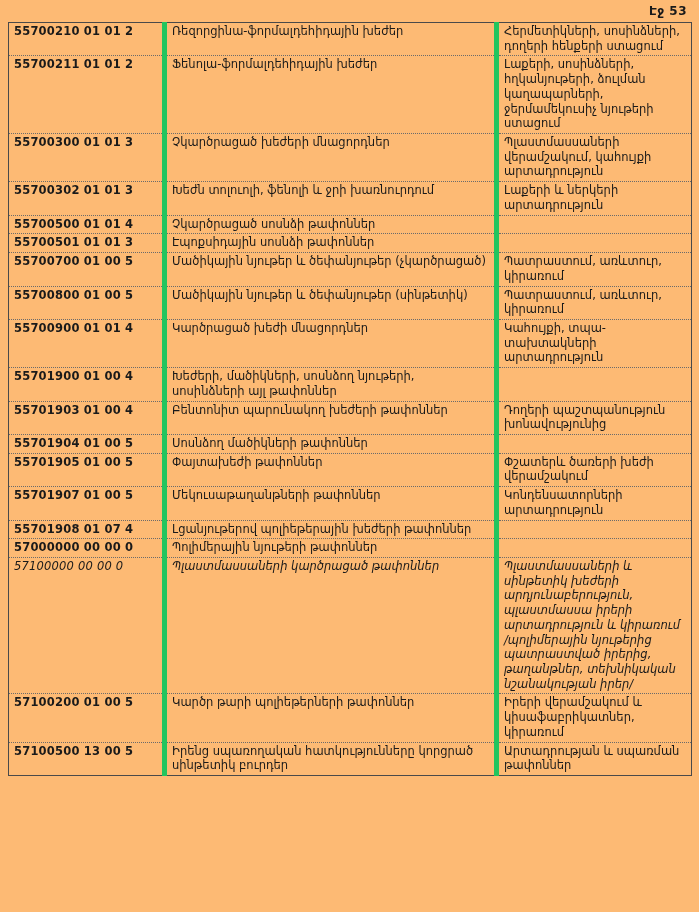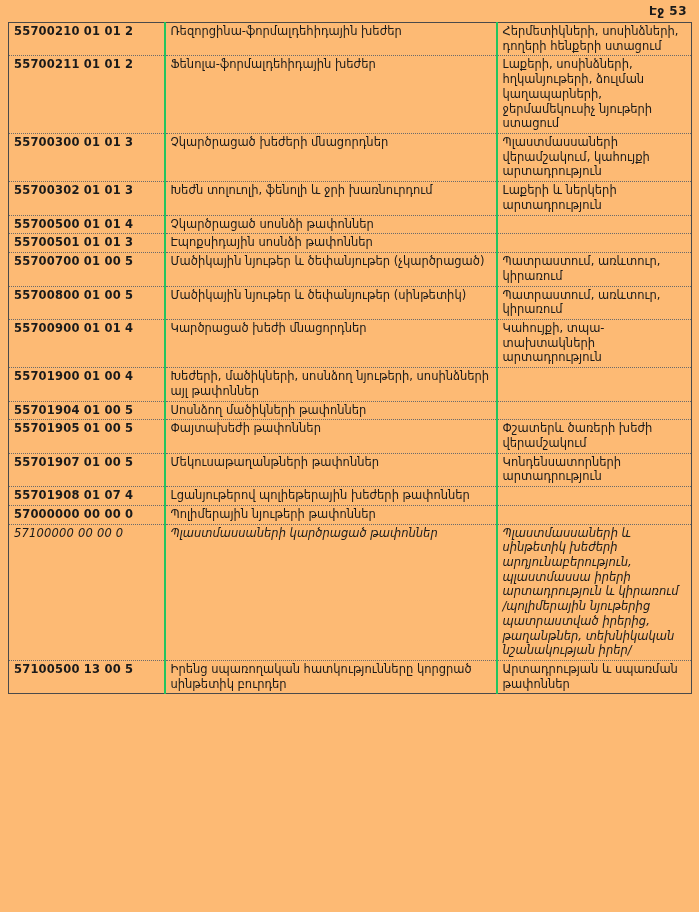--- a/index.html
+++ b/index.html
@@ -29,21 +29,21 @@
     border:1px solid #4a4a4a;
     font-size:11.5px;
     line-height:1.28;
   }
   col.c-code{width:156px;}
   col.c-desc{width:332px;}
   col.c-use{width:195px;}
   td{
     vertical-align:top;
     padding:1px 5px 2px 5px;
-    border-left:2px solid #22c55e;
+    border-left:5px solid #22c55e;
     border-top:1px dotted #6b6b6b;
     word-wrap:break-word;
     overflow:hidden;
   }
   tr:first-child td{border-top:none;}
   td:first-child{border-left:none;}
   td.code{
     font-weight:bold;
     white-space:nowrap;
     letter-spacing:0.2px;
@@ -109,20 +109,25 @@
         <td class="code">55700900 01 01 4</td>
         <td class="desc">Կարծրացած խեժի մնացորդներ</td>
         <td class="use">Կահույքի, տպա- տախտակների արտադրություն</td>
       </tr>
       <tr>
         <td class="code">55701900 01 00 4</td>
         <td class="desc">Խեժերի, մածիկների, սոսնձող նյութերի, սոսինձների այլ թափոններ</td>
         <td class="use"></td>
       </tr>
       <tr>
+        <td class="code">55701903 01 00 4</td>
+        <td class="desc">Բենտոնիտ պարունակող խեժերի թափոններ</td>
+        <td class="use">Դողերի պաշտպանություն խոնավությունից</td>
+      </tr>
+      <tr>
         <td class="code">55701904 01 00 5</td>
         <td class="desc">Սոսնձող մածիկների թափոններ</td>
         <td class="use"></td>
       </tr>
       <tr>
         <td class="code">55701905 01 00 5</td>
         <td class="desc">Փայտախեժի թափոններ</td>
         <td class="use">Փշատերև ծառերի խեժի վերամշակում</td>
       </tr>
       <tr>
@@ -139,20 +144,25 @@
         <td class="code">57000000 00 00 0</td>
         <td class="desc">Պոլիմերային նյութերի թափոններ</td>
         <td class="use"></td>
       </tr>
       <tr class="em-row">
         <td class="code">57100000 00 00 0</td>
         <td class="desc">Պլաստմասսաների կարծրացած թափոններ</td>
         <td class="use">Պլաստմասսաների և սինթետիկ խեժերի արդյունաբերություն, պլաստմասսա իրերի արտադրություն և կիրառում /պոլիմերային նյութերից պատրաստված իրերից, թաղանթներ, տեխնիկական նշանակության իրեր/</td>
       </tr>
       <tr>
+        <td class="code">57100200 01 00 5</td>
+        <td class="desc">Կարծր թարի պոլիեթերների թափոններ</td>
+        <td class="use">Իրերի վերամշակում և կիսաֆաբրիկատներ, կիրառում</td>
+      </tr>
+      <tr>
         <td class="code">57100500 13 00 5</td>
         <td class="desc">Իրենց սպառողական հատկությունները կորցրած սինթետիկ բուրդեր</td>
         <td class="use">Արտադրության և սպառման թափոններ</td>
       </tr>
     </tbody>
   </table>
 
 </div>
 
 </body></html>

